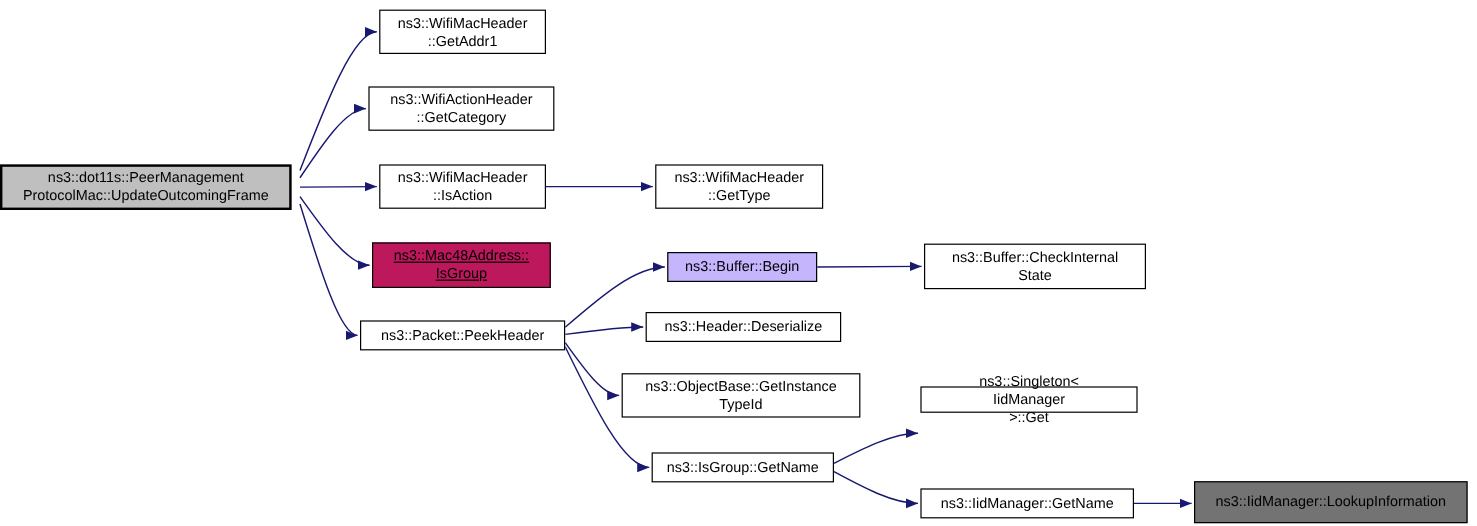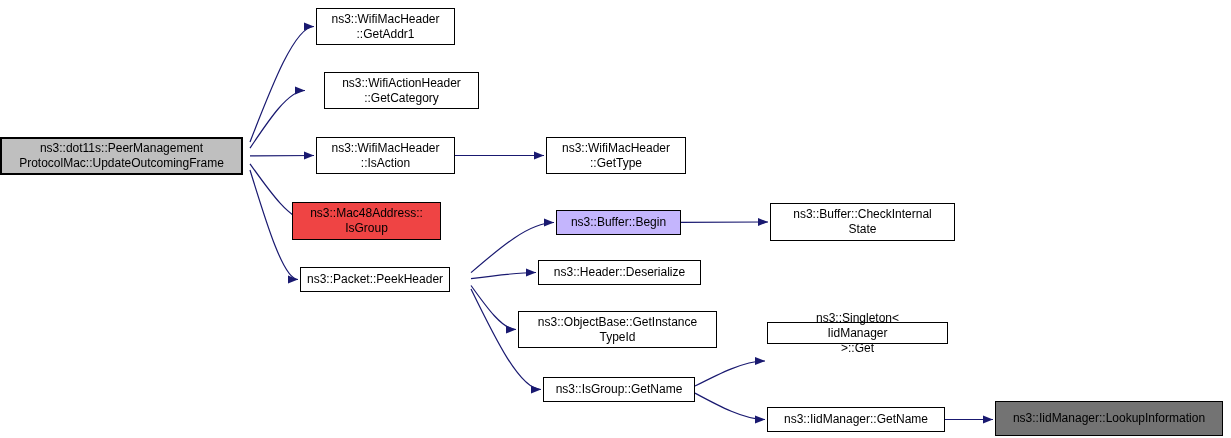--- a/index.html
+++ b/index.html
@@ -42,27 +42,27 @@
         <path d="M695,386.08 C719.5,373.53999999999996 744,361 765,361" class="edge" stroke="#191970" marker-end="url(#arrowhead)"></path>
         <path d="M695,393.1 C719.5,406.3 744,419.5 765,419.5" class="edge" stroke="#191970" marker-end="url(#arrowhead)"></path>
         <path d="M945,419.5 C961.8,419.5 978.6,419.5 993,419.5" class="edge" stroke="#191970" marker-end="url(#arrowhead)"></path>
       </g>
   </svg>
   <div>
       <div class="node highlight" style="left: 0; top: 137px; width: 243px; height: 38px; background: rgb(191, 191, 191); border-color: rgb(0, 0, 0);">ns3::dot11s::PeerManagement
 ProtocolMac::UpdateOutcomingFrame</div>
       <div class="node" style="left: 316px; top: 8px; width: 139px; height: 37px; background: rgb(255, 255, 255); border-color: rgb(0, 0, 0);">ns3::WifiMacHeader
 ::GetAddr1</div>
-      <div class="node" style="left: 307px; top: 72px; width: 155px; height: 37px; background: rgb(255, 255, 255); border-color: rgb(0, 0, 0); margin-left: 17px;">ns3::WifiActionHeader
+      <div class="node" style="left: 307px; top: 72px; width: 155px; height: 37px; background: rgb(255, 255, 255); border-color: rgb(0, 0, 0);">ns3::WifiActionHeader
 ::GetCategory</div>
       <div class="node" style="left: 316px; top: 137px; width: 139px; height: 37px; background: rgb(255, 255, 255); border-color: rgb(0, 0, 0);">ns3::WifiMacHeader
 ::IsAction</div>
-      <div class="node" style="left: 292px; top: 202px; width: 149px; height: 38px; background: #ef4444; border-color: rgb(0, 0, 0);">ns3::Mac48Address::
+      <div class="node" style="left: 310px; top: 202px; width: 149px; height: 38px; background: #be185d; border-color: rgb(0, 0, 0); text-decoration: underline;">ns3::Mac48Address::
 IsGroup</div>
-      <div class="node" style="left: 300px; top: 267px; width: 150px; height: 25px; background: rgb(255, 255, 255); border-color: rgb(0, 0, 0);">ns3::Packet::PeekHeader</div>
+      <div class="node" style="left: 300px; top: 267px; width: 171px; height: 25px; background: rgb(255, 255, 255); border-color: rgb(0, 0, 0);">ns3::Packet::PeekHeader</div>
       <div class="node" style="left: 546px; top: 137px; width: 140px; height: 37px; background: rgb(255, 255, 255); border-color: rgb(0, 0, 0);">ns3::WifiMacHeader
 ::GetType</div>
       <div class="node" style="left: 556px; top: 210px; width: 125px; height: 25px; background: #c4b5fd; border-color: rgb(0, 0, 0);">ns3::Buffer::Begin</div>
       <div class="node" style="left: 770px; top: 203px; width: 185px; height: 38px; background: rgb(255, 255, 255); border-color: rgb(0, 0, 0);">ns3::Buffer::CheckInternal
 State</div>
       <div class="node" style="left: 538px; top: 260px; width: 163px; height: 25px; background: rgb(255, 255, 255); border-color: rgb(0, 0, 0);">ns3::Header::Deserialize</div>
       <div class="node" style="left: 518px; top: 311px; width: 199px; height: 37px; background: rgb(255, 255, 255); border-color: rgb(0, 0, 0);">ns3::ObjectBase::GetInstance
 TypeId</div>
       <div class="node" style="left: 543px; top: 377px; width: 152px; height: 25px; background: rgb(255, 255, 255); border-color: rgb(0, 0, 0);">ns3::IsGroup::GetName</div>
       <div class="node" style="left: 767px; top: 322px; width: 181px; height: 22px; background: rgb(255, 255, 255); border-color: rgb(0, 0, 0);">ns3::Singleton&lt; IidManager

